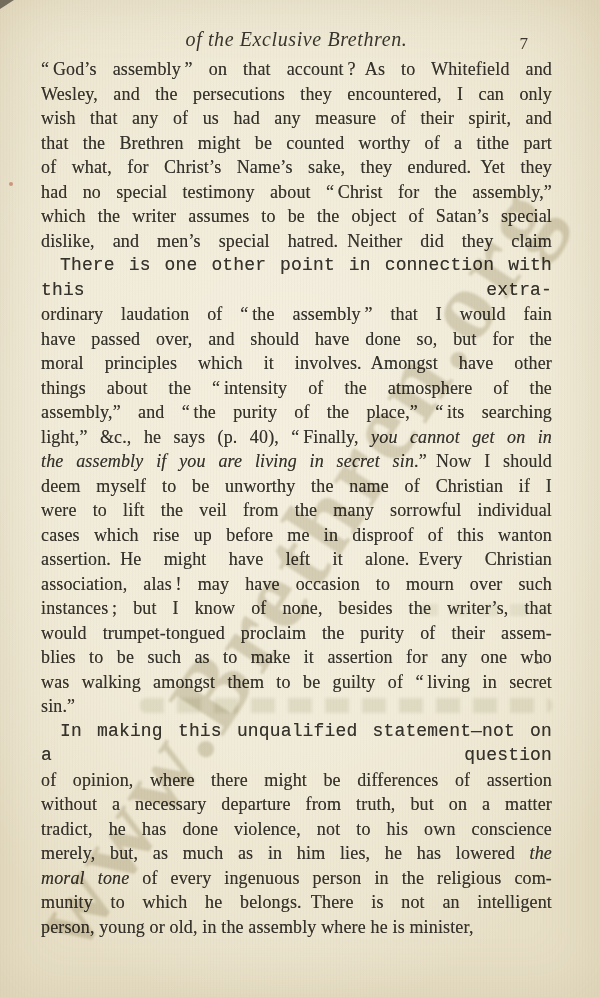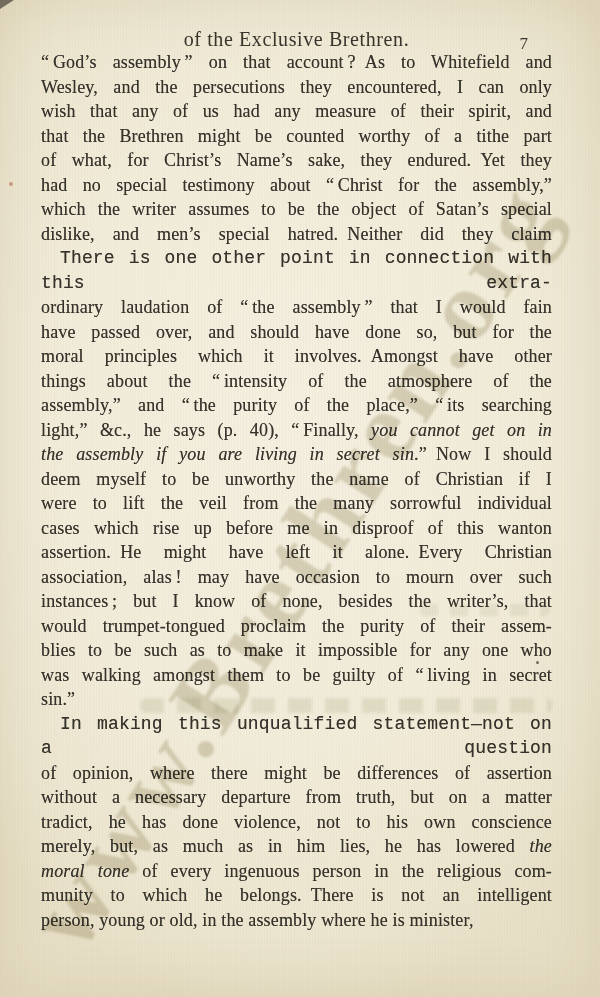--- a/index.html
+++ b/index.html
@@ -13,29 +13,29 @@
       radial-gradient(ellipse 420px 600px at 48% 42%, #f4efdf 0%, #f1ecd9 55%, #ece5cf 85%, #e7dfc6 100%);
     box-shadow: inset 0 0 60px rgba(160,140,95,0.18);
     font-family:"Liberation Serif","DejaVu Serif",serif;
     color:#35322b;
   }
   .running-header{
     position:absolute; top:28px; left:41px; width:511px; height:28px;
   }
   .header-title{
     display:block; text-align:center;
-    font-size:20px; letter-spacing:0.6px;
+    font-style:italic; font-size:20px; letter-spacing:0.6px;
     color:#37342c;
   }
   .page-number{
     position:absolute; top:6px; right:24px;
     font-size:17px; color:#3a362e;
   }
   .text-block{
-    position:absolute; top:50px; left:41px; width:511px;
+    position:absolute; top:57px; left:41px; width:511px;
     font-size:18px; line-height:24.5px; letter-spacing:0.15px;
     text-shadow:0 0 0.5px rgba(45,42,35,0.55);
     z-index:2;
   }
   .line{ text-align:justify; text-align-last:justify; }
   .line.last{ text-align-last:left; }
   .line.indent{ text-indent:19px;font-family:Liberation Mono, monospace; }
   .it{ font-style:italic; }
   .watermark{
     position:absolute; left:52px; top:880px;
@@ -113,21 +113,21 @@
       <div class="line"><span>assembly,” and “ the purity of the place,” “ its searching</span></div>
       <div class="line"><span>light,” &amp;c., he says (p. 40), “ Finally, </span><span class="it">you cannot get on in</span></div>
       <div class="line"><span class="it">the assembly if you are living in secret sin</span><span>.” Now I should</span></div>
       <div class="line"><span>deem myself to be unworthy the name of Christian if I</span></div>
       <div class="line"><span>were to lift the veil from the many sorrowful individual</span></div>
       <div class="line"><span>cases which rise up before me in disproof of this wanton</span></div>
       <div class="line"><span>assertion. He might have left it alone. Every Christian</span></div>
       <div class="line"><span>association, alas ! may have occasion to mourn over such</span></div>
       <div class="line"><span>instances ; but I know of none, besides the writer’s, that</span></div>
       <div class="line"><span>would trumpet-tongued proclaim the purity of their assem-</span></div>
-      <div class="line"><span>blies to be such as to make it impossible for any one who</span></div>
+      <div class="line"><span>blies to be such as to make it assertion for any one who</span></div>
       <div class="line"><span>was walking amongst them to be guilty of “ living in secret</span></div>
       <div class="line last"><span>sin.”</span></div>
       <div class="line indent"><span>In making this unqualified statement—not on a question</span></div>
       <div class="line"><span>of opinion, where there might be differences of assertion</span></div>
       <div class="line"><span>without a necessary departure from truth, but on a matter</span></div>
       <div class="line"><span>tradict, he has done violence, not to his own conscience</span></div>
       <div class="line"><span>merely, but, as much as in him lies, he has lowered </span><span class="it">the</span></div>
       <div class="line"><span class="it">moral tone</span><span> of every ingenuous person in the religious com-</span></div>
       <div class="line"><span>munity to which he belongs. There is not an intelligent</span></div>
       <div class="line last"><span>person, young or old, in the assembly where he is minister,</span></div>

